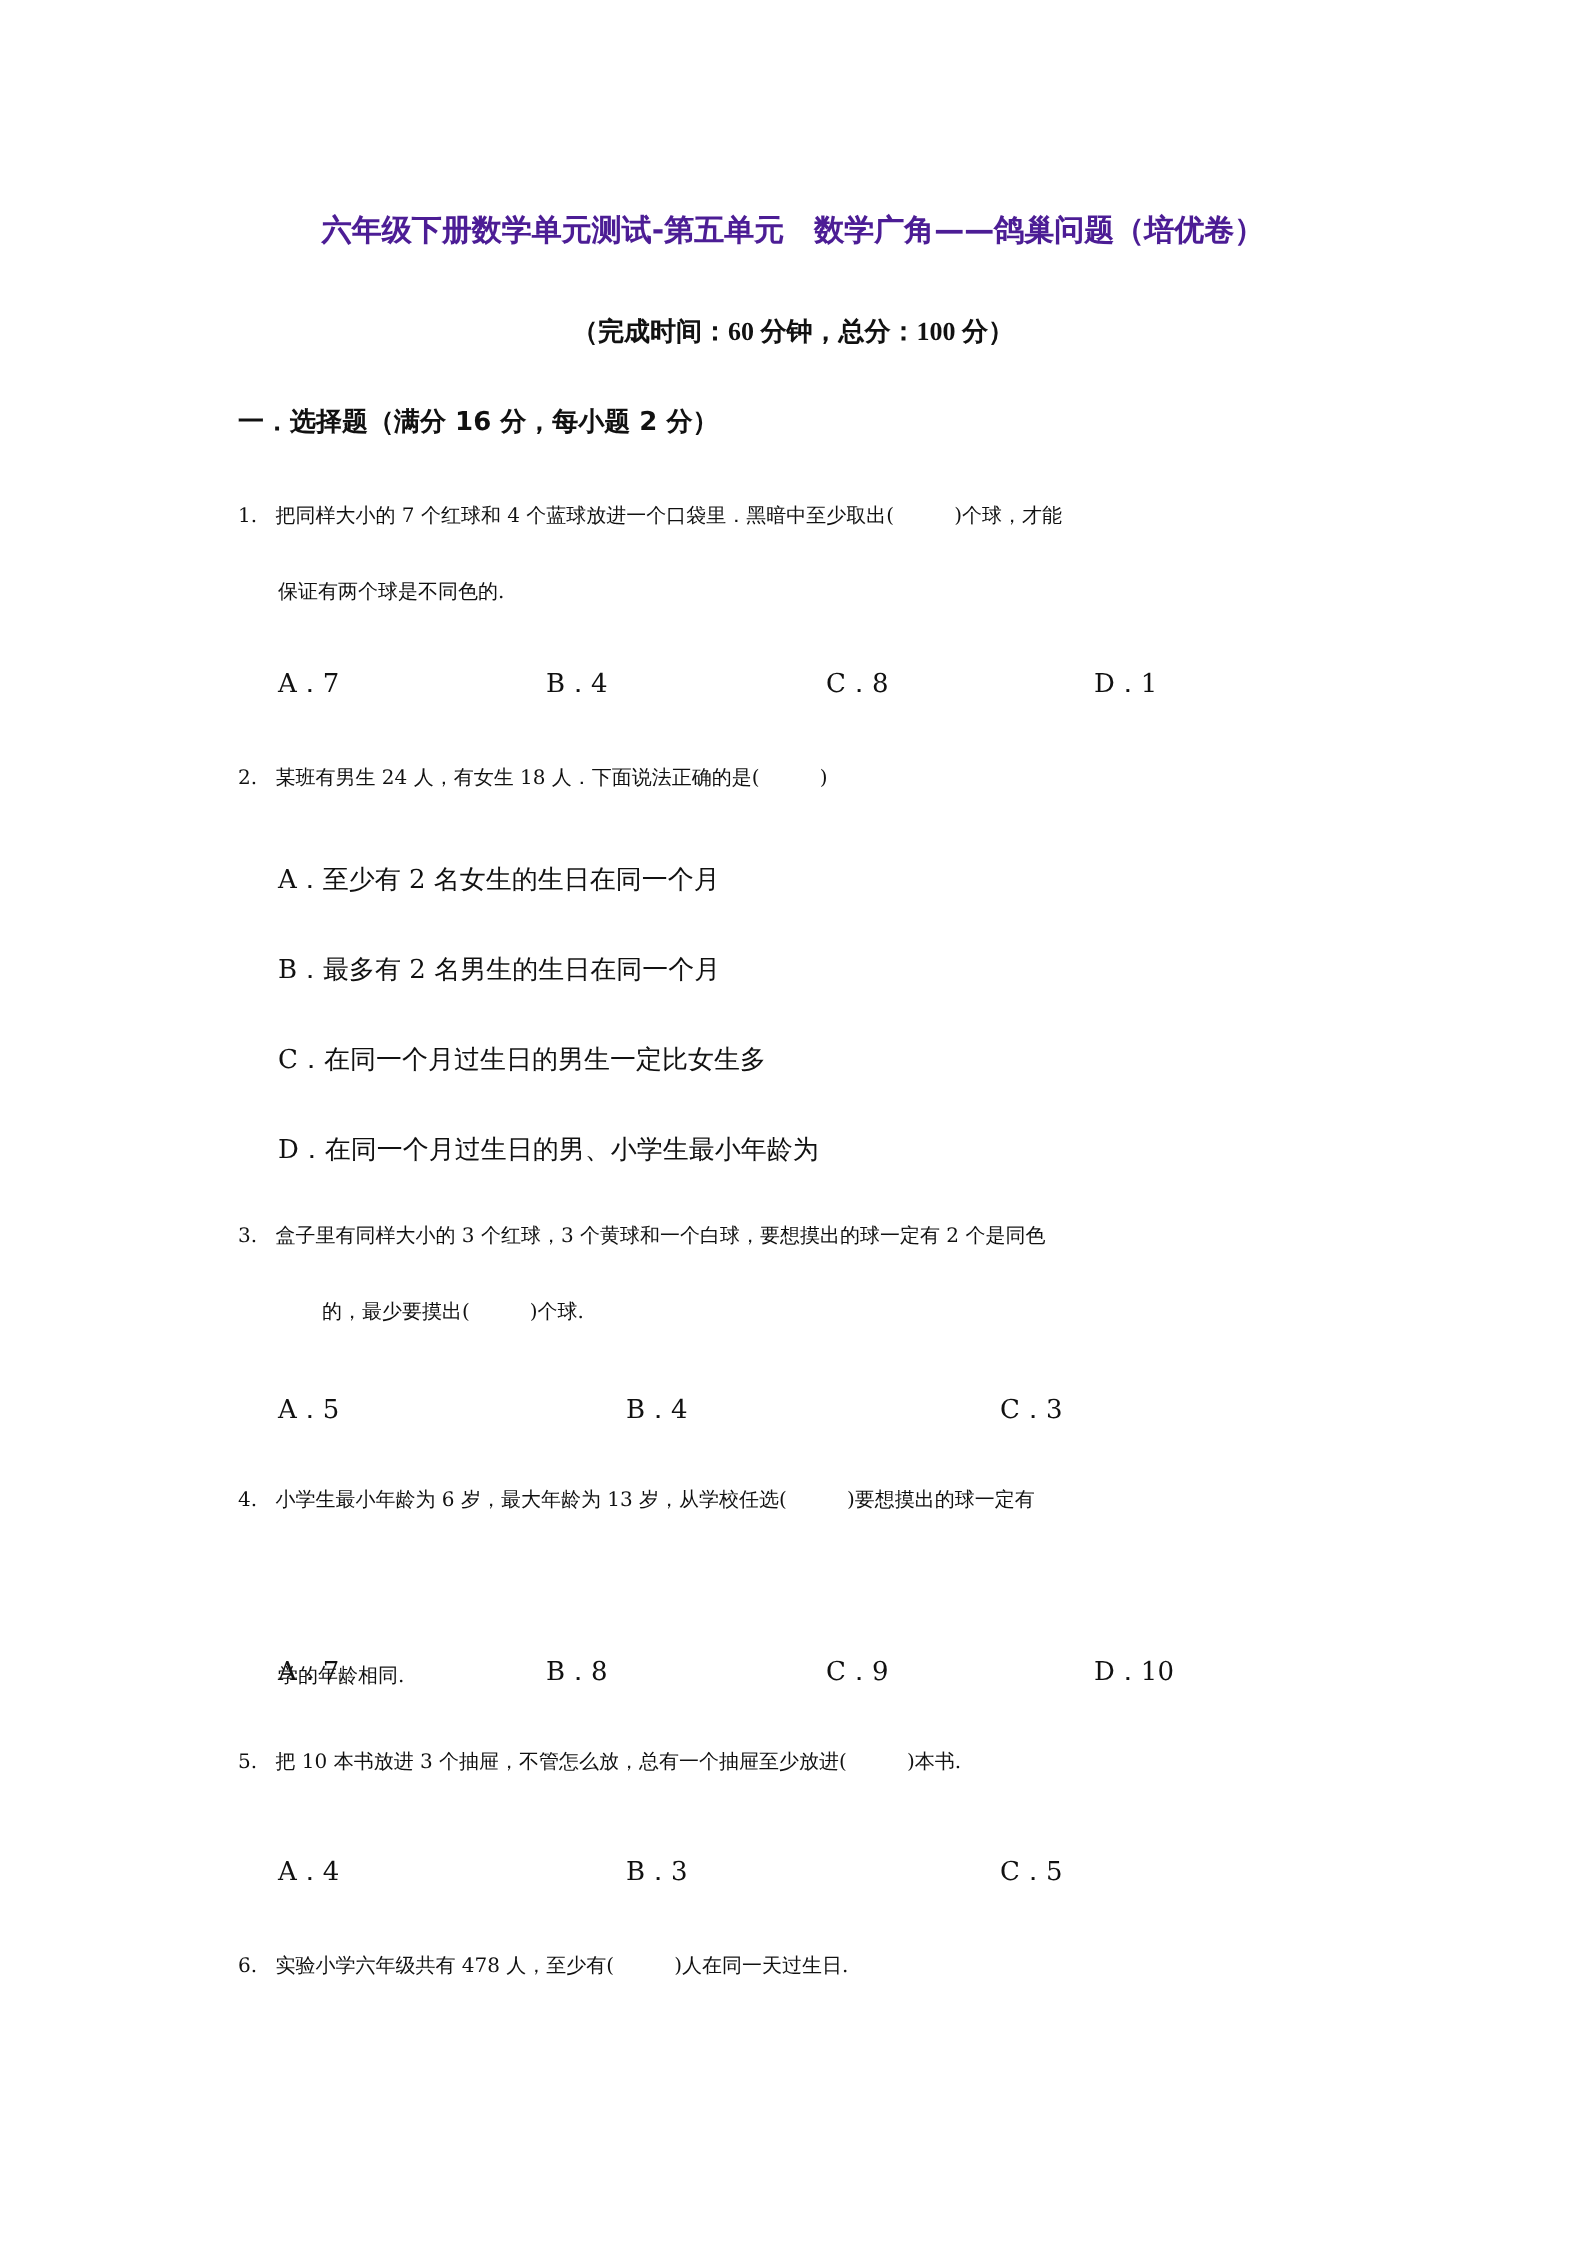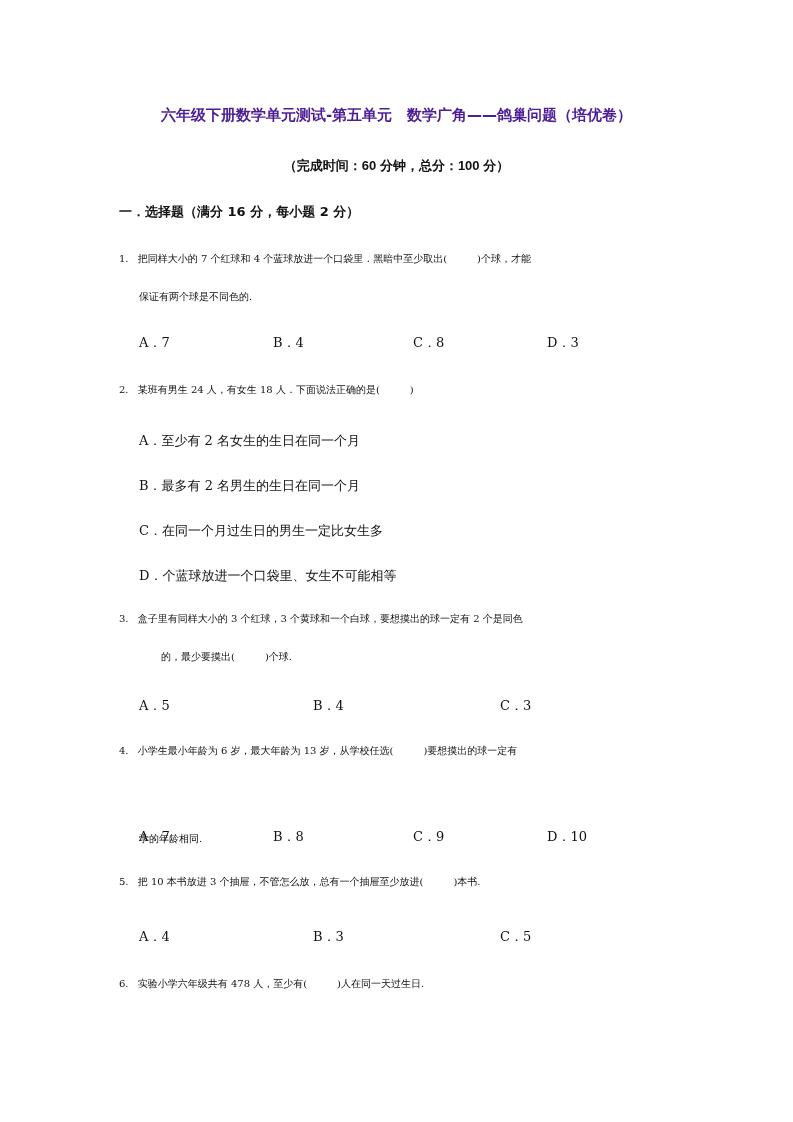--- a/index.html
+++ b/index.html
@@ -9,21 +9,21 @@
     color: #111111;
   }
   .abs { position: absolute; white-space: nowrap; line-height: 1; }
   .title {
     left: 0; width: 793px; top: 108px; text-align: center;
     font-family: "DejaVu Sans", "Liberation Sans", sans-serif;
     font-weight: bold; font-size: 15px; color: #4c1d95;
   }
   .subtitle {
     left: 0; width: 793px; top: 159px; text-align: center;
-    font-family: Liberation Sans, sans-serif;
+    font-family: Liberation Serif, serif;
     font-weight: bold; font-size: 13px; color: #111;
   }
   .section {
     left: 119px; top: 205px;
     font-family: "DejaVu Sans", "Liberation Sans", sans-serif;
     font-weight: bold; font-size: 13px;
   }
   .q { font-size: 10px; }
   .opt { font-size: 13px; }
   .blank { display: inline-block; width: 30px; }
@@ -39,32 +39,32 @@
 
   <div>
     <div class="abs q" style="left:119px; top:254px;">
       <span>1.</span>
       <span style="margin-left:6px;">把同样大小的 7 个红球和 4 个蓝球放进一个口袋里．黑暗中至少取出(</span><span class="blank"></span><span>)个球，才能</span>
     </div>
     <div class="abs q" style="left:139px; top:292px;">保证有两个球是不同色的.</div>
     <div class="abs opt" style="left:139px; top:336px;">A．7</div>
     <div class="abs opt" style="left:273px; top:336px;">B．4</div>
     <div class="abs opt" style="left:413px; top:336px;">C．8</div>
-    <div class="abs opt" style="left:547px; top:336px;">D．3</div>
+    <div class="abs opt" style="left:547px; top:336px;">D．1</div>
   </div>
 
   <div>
     <div class="abs q" style="left:119px; top:385px;">
       <span>2.</span>
       <span style="margin-left:6px;">某班有男生 24 人，有女生 18 人．下面说法正确的是(</span><span class="blank"></span><span>)</span>
     </div>
     <div class="abs opt" style="left:139px; top:434px;">A．至少有 2 名女生的生日在同一个月</div>
     <div class="abs opt" style="left:139px; top:479px;">B．最多有 2 名男生的生日在同一个月</div>
     <div class="abs opt" style="left:139px; top:524px;">C．在同一个月过生日的男生一定比女生多</div>
-    <div class="abs opt" style="left:139px; top:569px;">D．个蓝球放进一个口袋里、女生不可能相等</div>
+    <div class="abs opt" style="left:139px; top:569px;">D．在同一个月过生日的男、小学生最小年龄为</div>
   </div>
 
   <div>
     <div class="abs q" style="left:119px; top:614px;">
       <span>3.</span>
       <span style="margin-left:6px;">盒子里有同样大小的 3 个红球，3 个黄球和一个白球，要想摸出的球一定有 2 个是同色</span>
     </div>
     <div class="abs q" style="left:139px; top:652px;padding-left:22px;">
       <span>的，最少要摸出(</span><span class="blank"></span><span>)个球.</span>
     </div>

